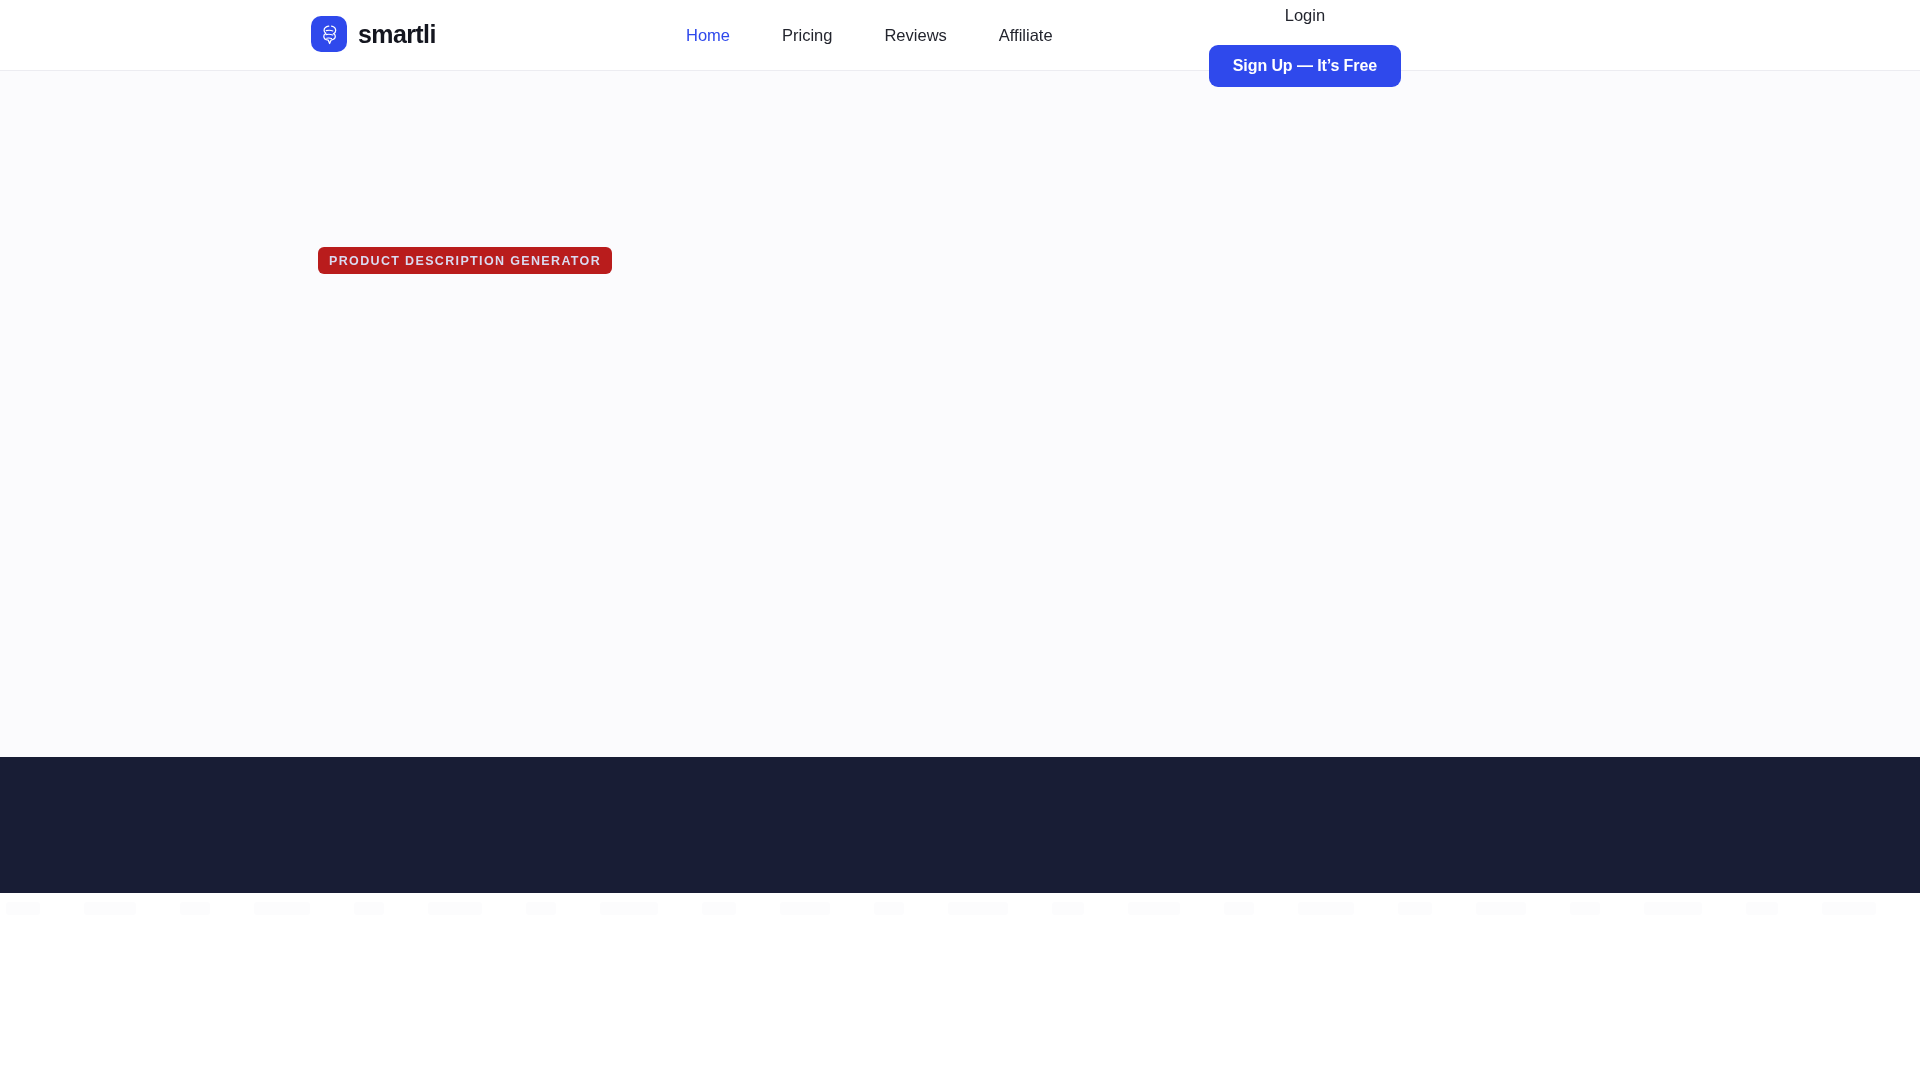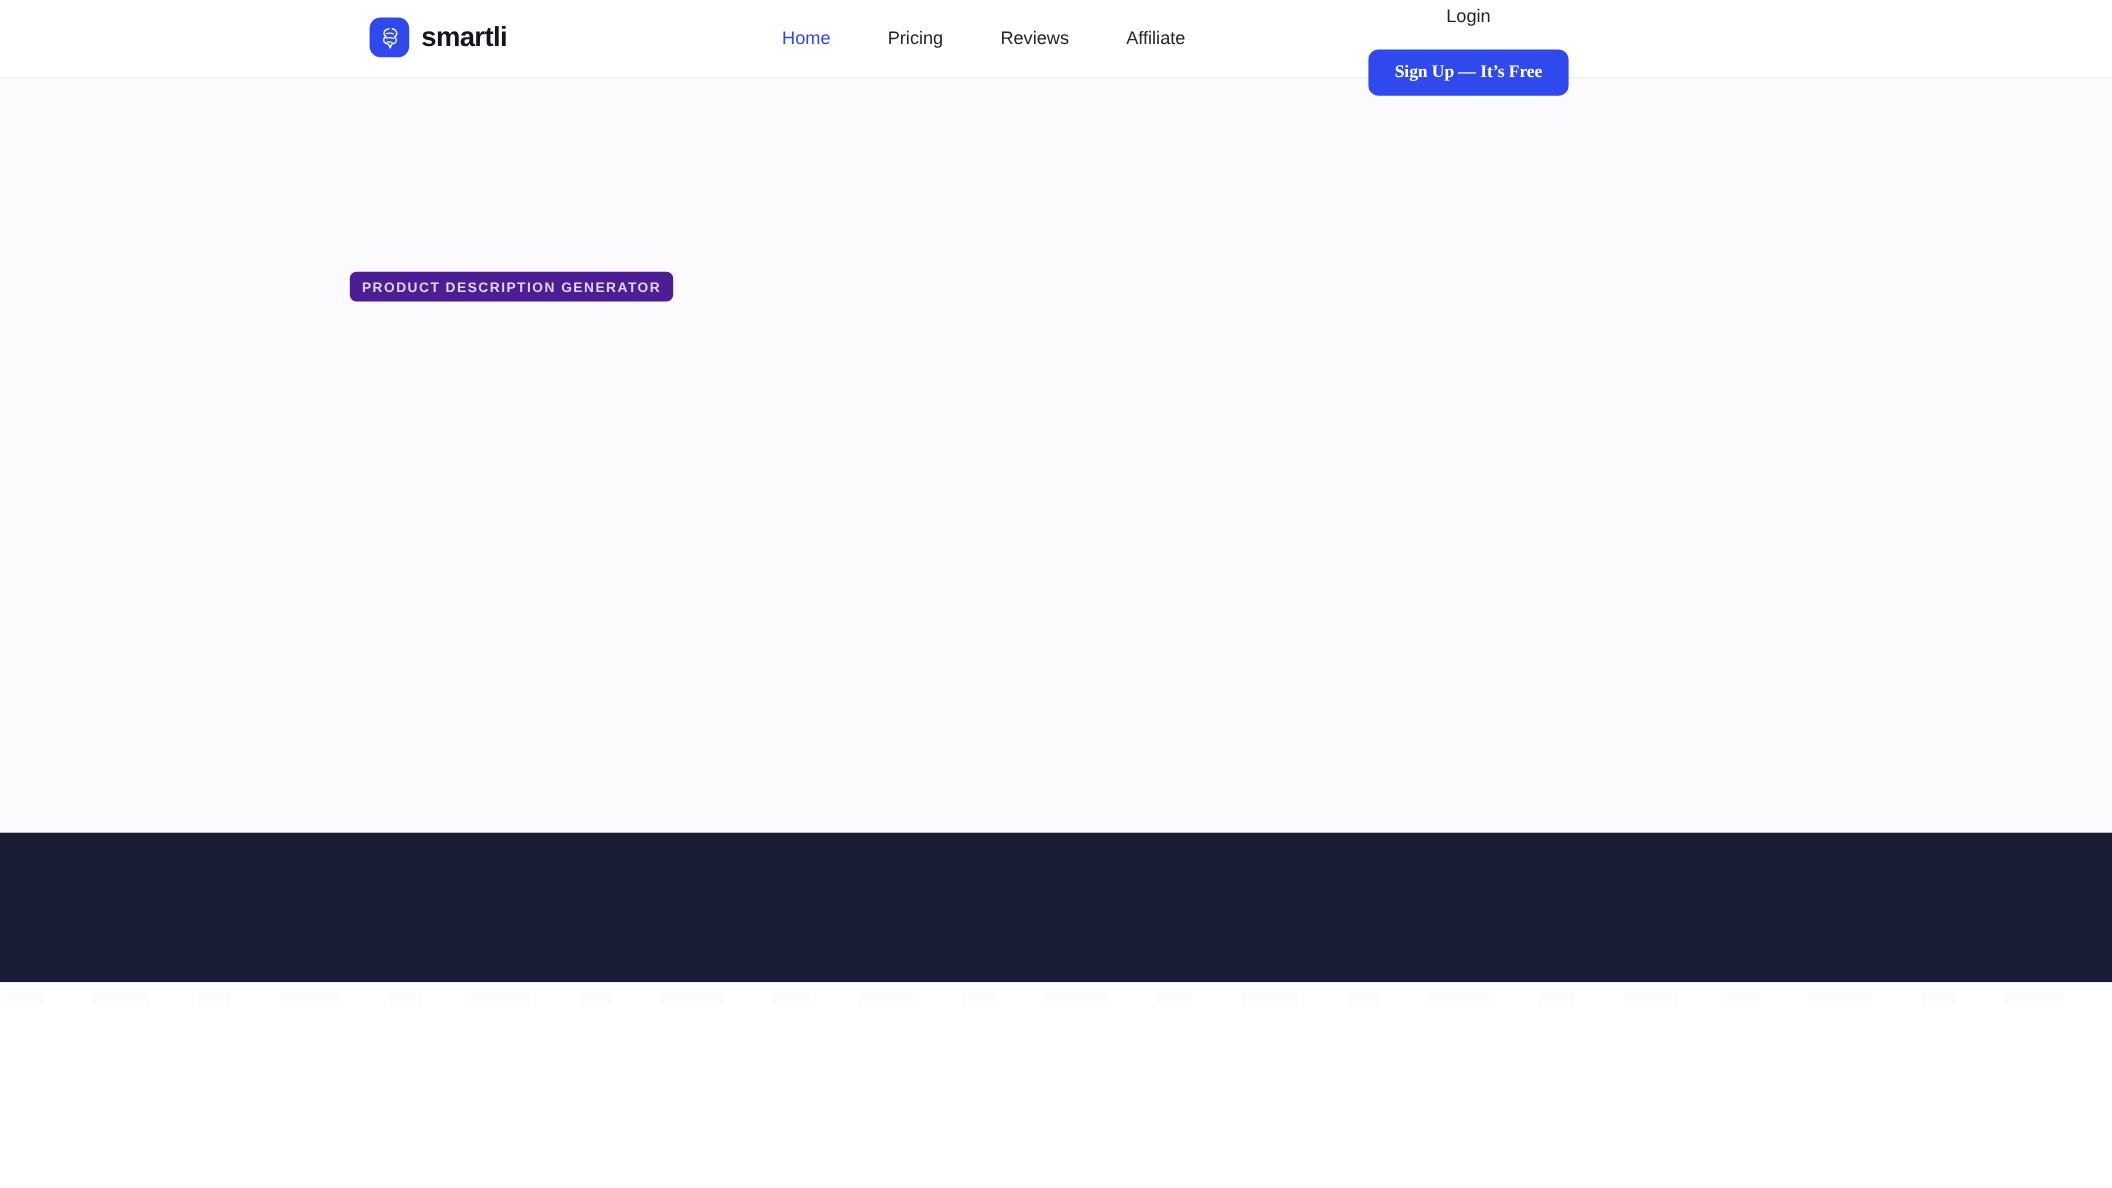--- a/index.html
+++ b/index.html
@@ -20,21 +20,21 @@
   .site-header{
     position:absolute; top:0; left:0;
     width:1920px; height:71px;
     background:#ffffff;
     border-bottom:1px solid #ececf1;
     z-index:20;
   }
 
   .header-inner{
     position:relative;
-    width:1656px; height:70px;margin-left:25px;
+    width:1656px; height:70px;
   }
 
   
   .brand{
     position:absolute; left:311px; top:16px;
     display:flex; align-items:center; gap:11px;
     text-decoration:none;
   }
   .brand-mark{
     width:36px; height:36px;
@@ -96,41 +96,41 @@
     cursor:pointer;
   }
   .signup-btn{
     display:inline-flex; align-items:center; justify-content:center;
     height:42px;
     padding:12px 24px;
     border:none;
     border-radius:9px;
     background:#2f49ec;
     color:#ffffff;
-    font-family:Liberation Serif, serif;
+    font-family:Liberation Sans, sans-serif;
     font-size:16px;
     font-weight:700;
     letter-spacing:-0.1px;
     white-space:nowrap;
     cursor:pointer;
   }
 
   
   .hero{
     position:absolute; top:71px; left:0;
     width:1920px; height:686px;
     background:#fbfbfd;
   }
   .hero-badge{
     position:absolute; left:318px; top:176px;
     display:inline-flex; align-items:center;
     height:27px;
     padding:0 11px;
     border-radius:6px;
-    background:#4c1d95;
+    background:#b91c1c;
     color:#dadaf0;
     font-size:12.5px;
     font-weight:700;
     letter-spacing:1.35px;
     text-transform:uppercase;
     white-space:nowrap;
     opacity:1;
   }
   .hero-body{
     position:absolute; left:318px; top:230px;

